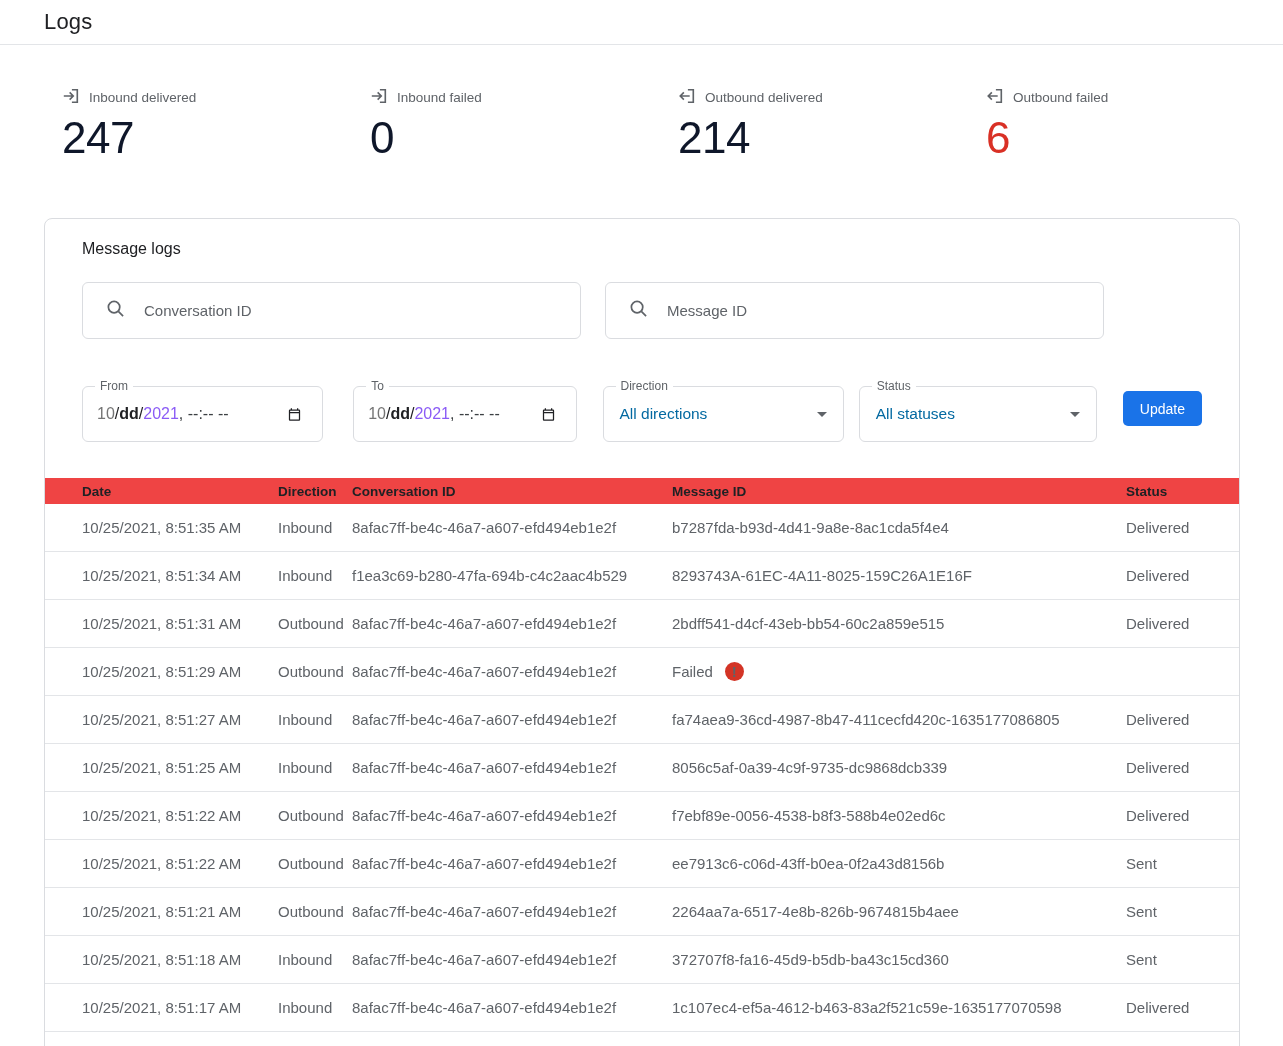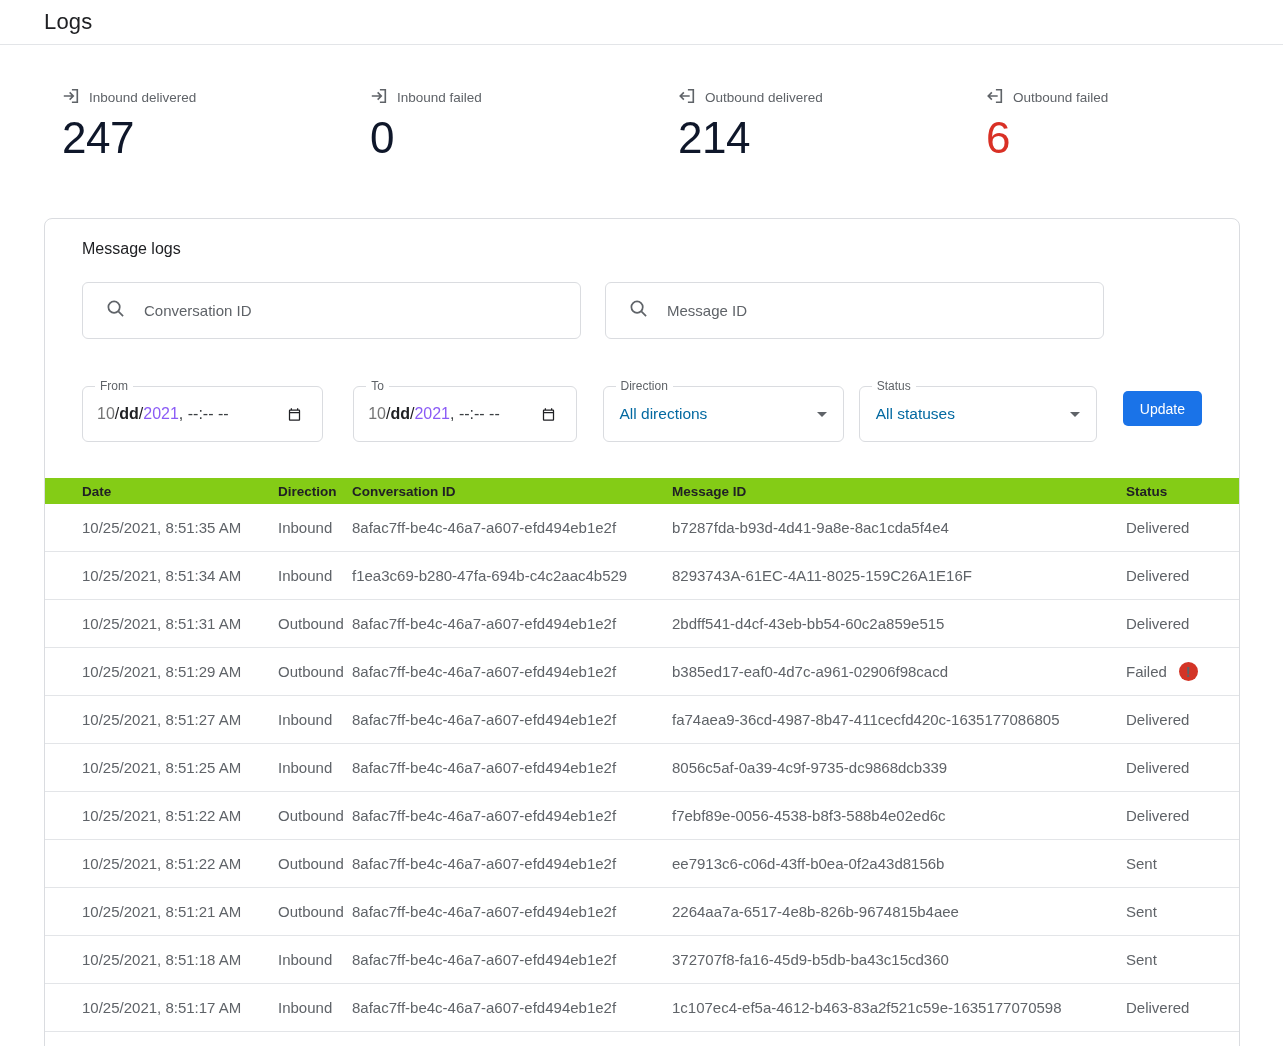--- a/index.html
+++ b/index.html
@@ -44,21 +44,21 @@
   .select-field { padding:0 16px 0 16px; justify-content:space-between; cursor:pointer; }
   .select-value { font-size:15.5px; color:#0369a1; }
   .caret { width:0; height:0; border-left:5px solid transparent; border-right:5px solid transparent;
     border-top:5px solid #5f6368; }
   .update-btn { margin-left:26px; margin-top:19px; height:35px; padding:0 17px; background:#1a73e8;
     color:#fff; border:none; border-radius:5px; font-size:14px; font-family:inherit; cursor:pointer; }
 
   
   .table { margin-top:36px; }
   .tgrid { display:grid; grid-template-columns:196px 74px 320px 454px auto; padding-left:37px; align-items:center; }
-  .thead { background:#84cc16; height:26px; }
+  .thead { background:#ef4444; height:26px; }
   .thead span { font-size:13.5px; font-weight:700; color:#202124; }
   .trow { height:48px; border-bottom:1px solid #e3e5e8; }
   .trow span { font-size:15px; color:#5f6368; }
   .status-cell { display:flex; align-items:center; gap:12px; }
   .failed-badge { width:19px; height:19px; border-radius:50%; background:#d33426; color:#fff;
     font-size:13px; font-weight:700; display:flex; align-items:center; justify-content:center; line-height:1; }
 </style>
 </head>
 <body>
 
@@ -222,21 +222,20 @@
     <span class="status-cell">
       <span>Delivered</span>
 
     </span>
   </div>
 
   <div class="tgrid trow">
     <span>10/25/2021, 8:51:29 AM</span>
     <span>Outbound</span>
     <span>8afac7ff-be4c-46a7-a607-efd494eb1e2f</span>
-    <span>b385ed17-eaf0-4d7c-a961-02906f98cacd</span>
     <span class="status-cell">
       <span>Failed</span>
       <span class="failed-badge">!</span>
     </span>
   </div>
 
   <div class="tgrid trow">
     <span>10/25/2021, 8:51:27 AM</span>
     <span>Inbound</span>
     <span>8afac7ff-be4c-46a7-a607-efd494eb1e2f</span>

